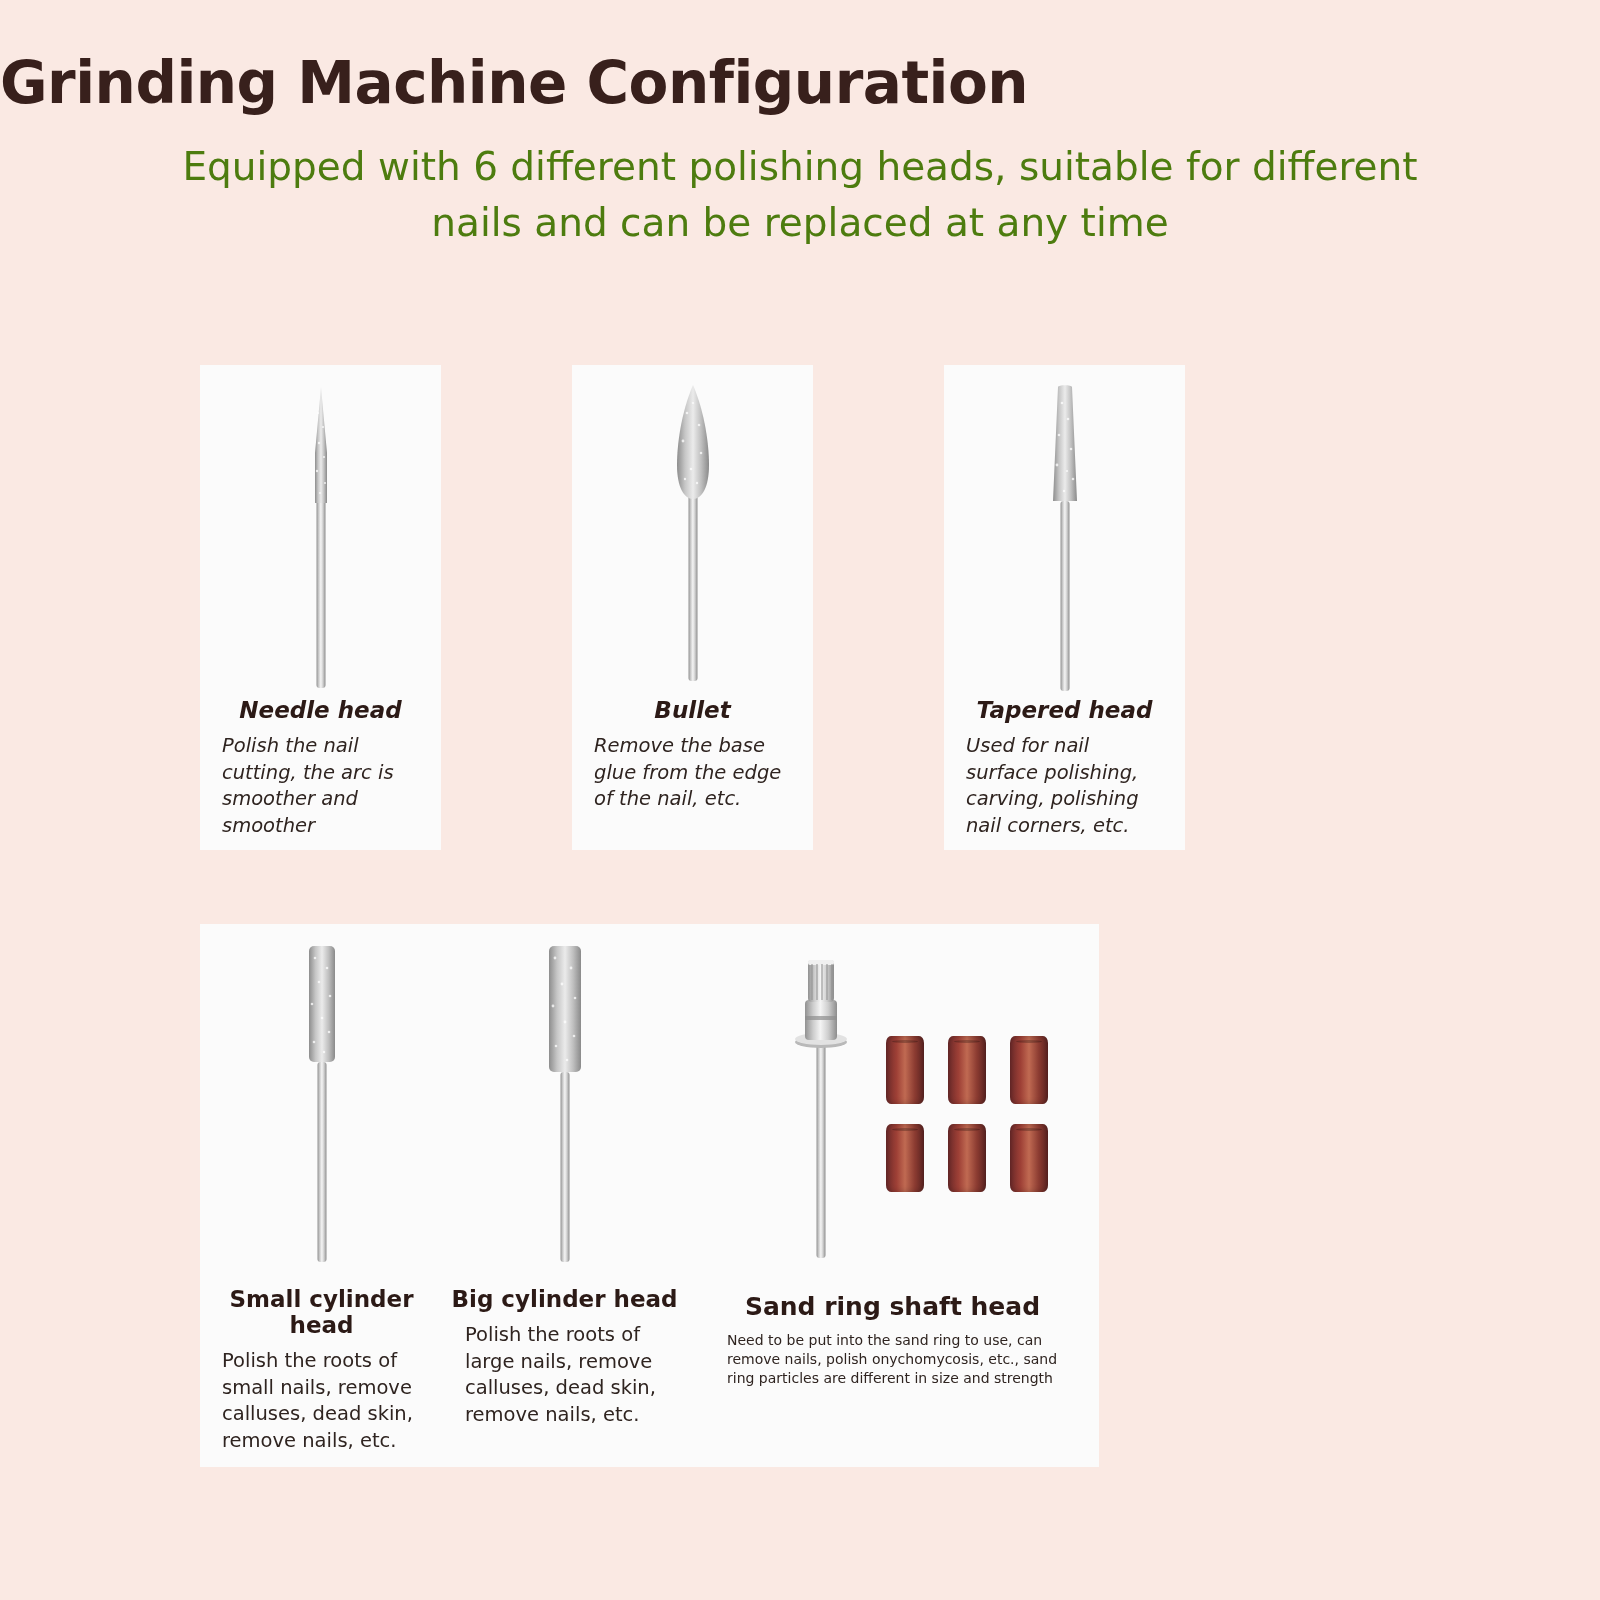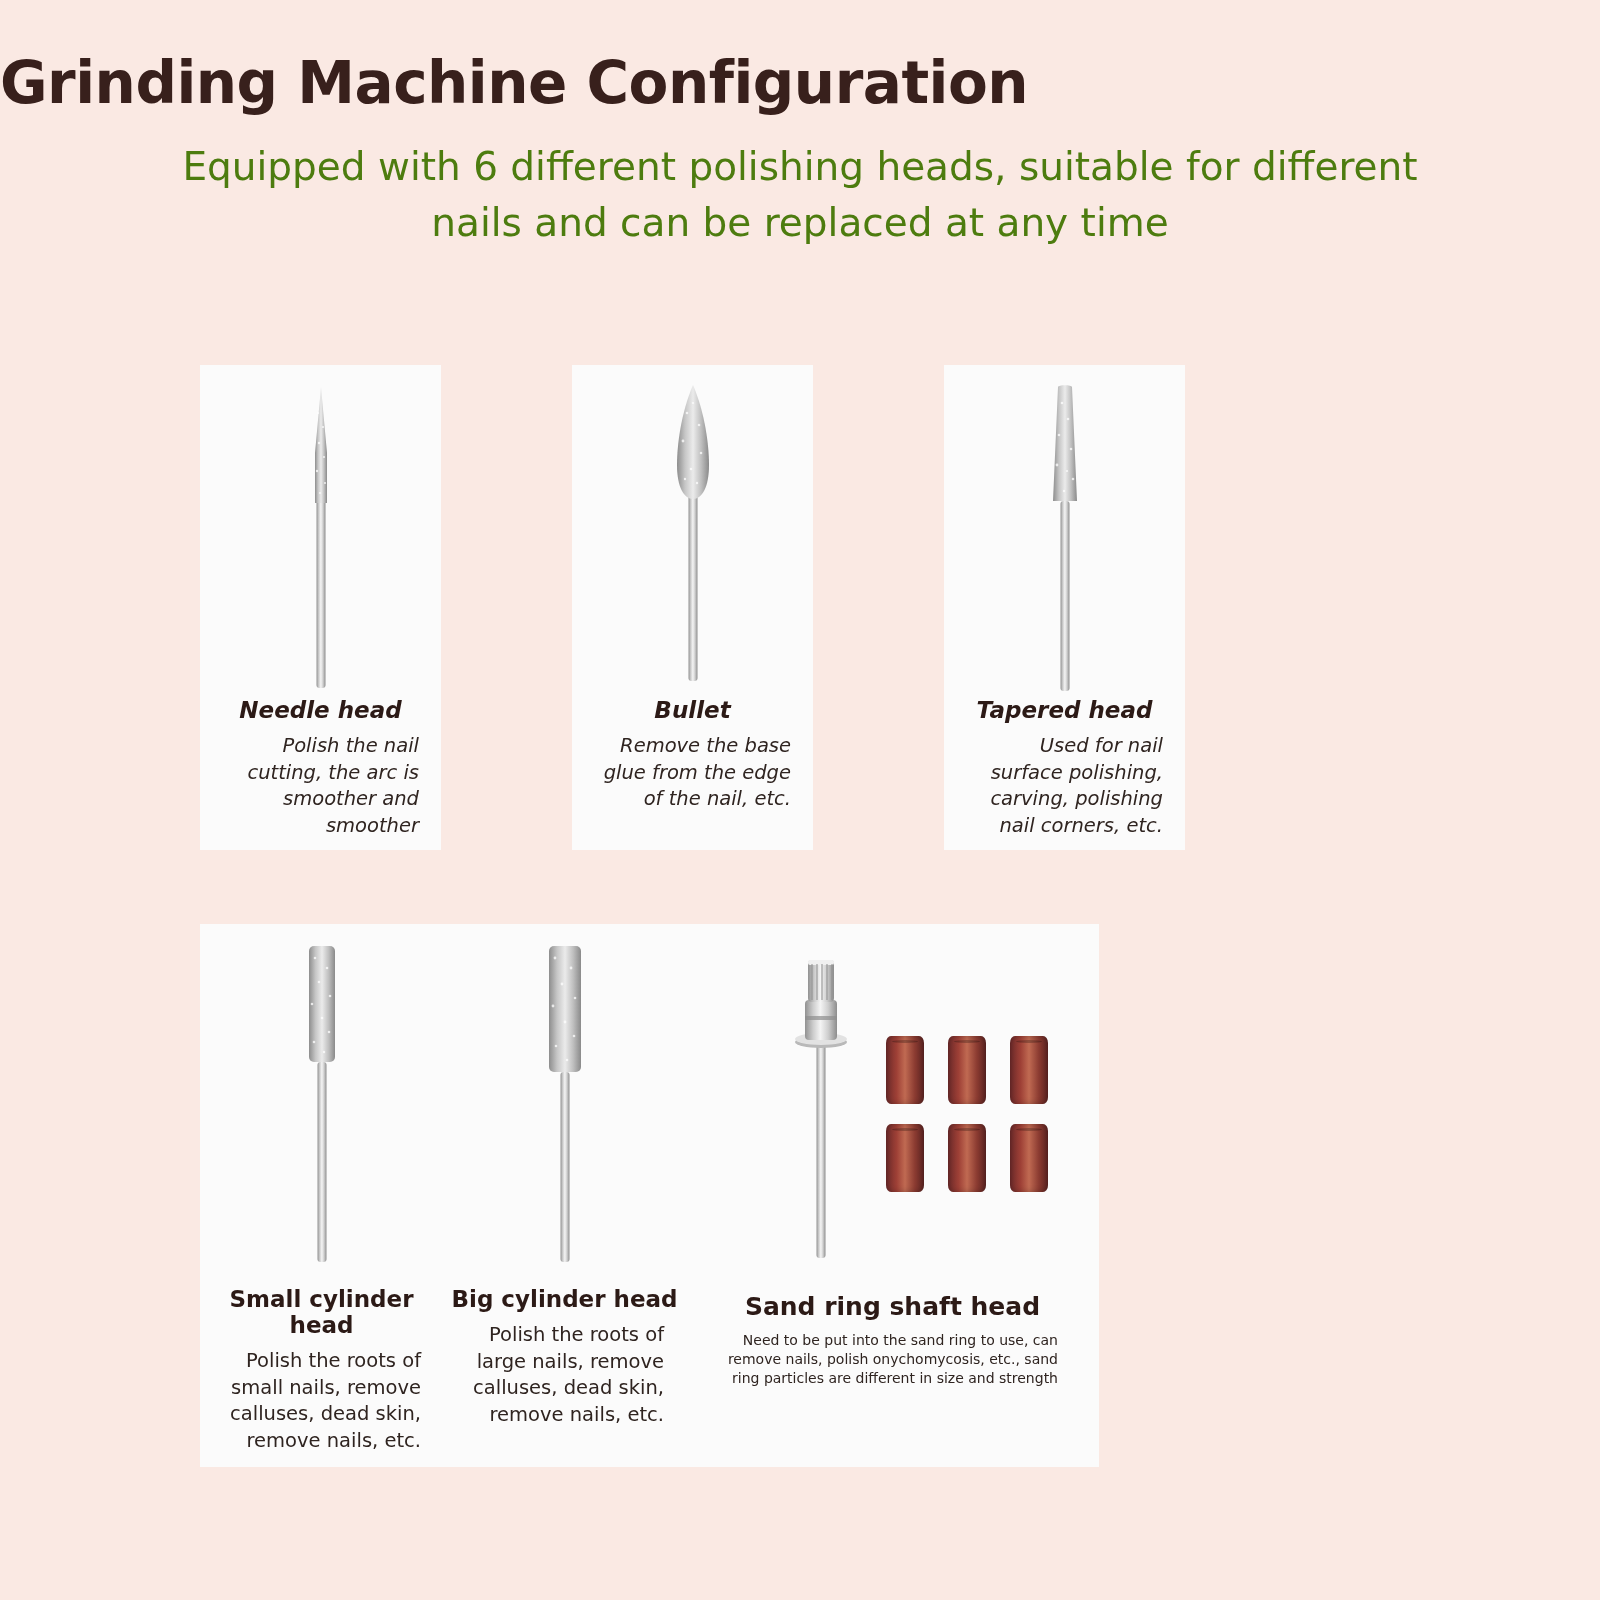--- a/index.html
+++ b/index.html
@@ -88,21 +88,20 @@
   }
   .label.big {
     font-size: 25px;
   }
   .desc {
     font-size: 19.5px;
     line-height: 1.36;
     color: #2f2420;
     margin-top: 10px;
     padding: 0 22px 0 22px;
-    text-align: right;
   }
   .card.wide .desc {
     padding: 0 41px;
     font-size: 14px;
   }
   .card.wide .label {
     margin-top: 0px;
   }
 
   

